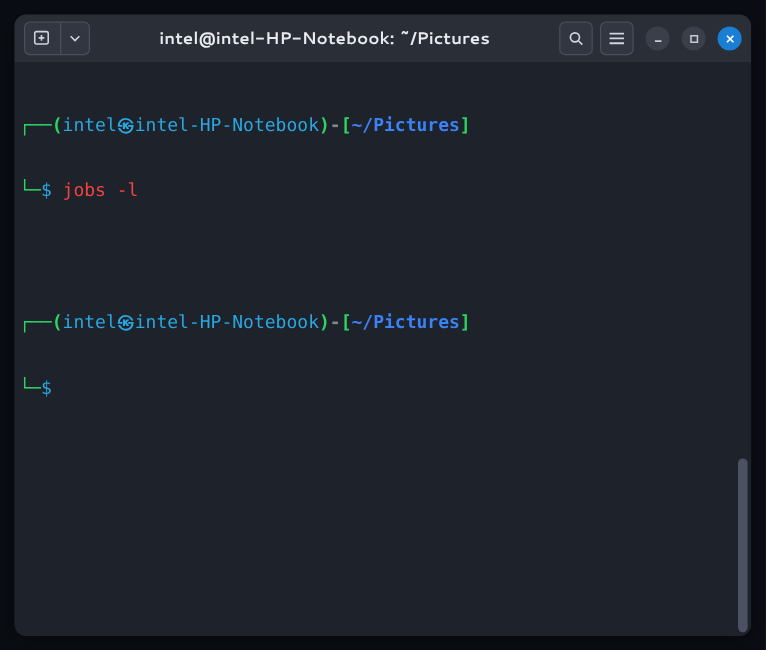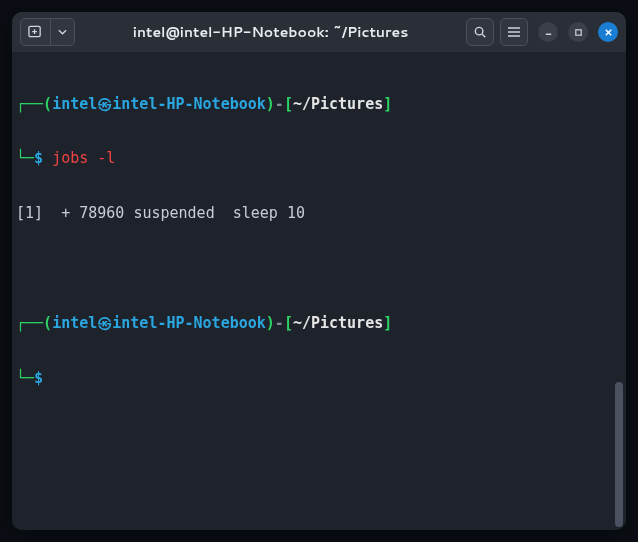--- a/index.html
+++ b/index.html
@@ -98,23 +98,23 @@
       padding: 6px 4px 4px 4px;
       color: #c8ccd4;
       font-size: 15px;
       line-height: 1.22;
       position: relative;
       overflow: hidden;
       white-space: pre;
     }
     .line { white-space: pre; }
     .green { color: #2bd464; font-weight: bold; }
-    .bluefg { color: #2aa7e0; font-weight: bold; }
+    .bluefg { color: #2aa7e0; font-weight: normal; }
     .greybrkt { color: #7f8a99; font-weight: bold; }
-    .whitepath { color: #e5e5e5; font-weight: bold; }
+    .whitepath { color: #3b82f6; font-weight: bold; }
     .plain { color: #c8ccd4; }
     .cmd-cyan { color: #ef4444; }
     .scrollbar {
       position: absolute;
       right: 3px;
       top: 330px;
       width: 8px;
       height: 145px;
       background: #4b5160;
       border-radius: 4px;
@@ -179,20 +179,19 @@
           <line x1="2" y1="2" x2="8" y2="8" stroke="#ffffff" stroke-width="1.6"></line>
           <line x1="8" y1="2" x2="2" y2="8" stroke="#ffffff" stroke-width="1.6"></line>
         </svg>
       </div>
     </div>
   </div>
 
   <div class="terminal">
     <div class="line"><span class="green">┌──</span><span class="green">(</span><span class="bluefg">intel</span><span class="skull">㉿</span><span class="bluefg">intel-HP-Notebook</span><span class="green">)</span><span class="greybrkt">-</span><span class="green">[</span><span class="whitepath">~/Pictures</span><span class="green">]</span></div>
     <div class="line"><span class="green">└─</span><span class="bluefg">$</span><span class="plain"> </span><span class="cmd-cyan">jobs -l</span></div>
-    <div class="line"><span class="plain">[1]</span><span class="plain">  </span><span class="plain">+</span><span class="plain"> </span><span class="plain">78960</span><span class="plain"> </span><span class="plain">suspended</span><span class="plain">  </span><span class="plain">sleep 10</span></div>
     <div class="line">&nbsp;</div>
     <div class="line"><span class="green">┌──</span><span class="green">(</span><span class="bluefg">intel</span><span class="skull">㉿</span><span class="bluefg">intel-HP-Notebook</span><span class="green">)</span><span class="greybrkt">-</span><span class="green">[</span><span class="whitepath">~/Pictures</span><span class="green">]</span></div>
     <div class="line"><span class="green">└─</span><span class="bluefg">$</span><span class="plain"></span></div>
 
     <div class="scrollbar"></div>
   </div>
 </div>
 
 </body></html>

